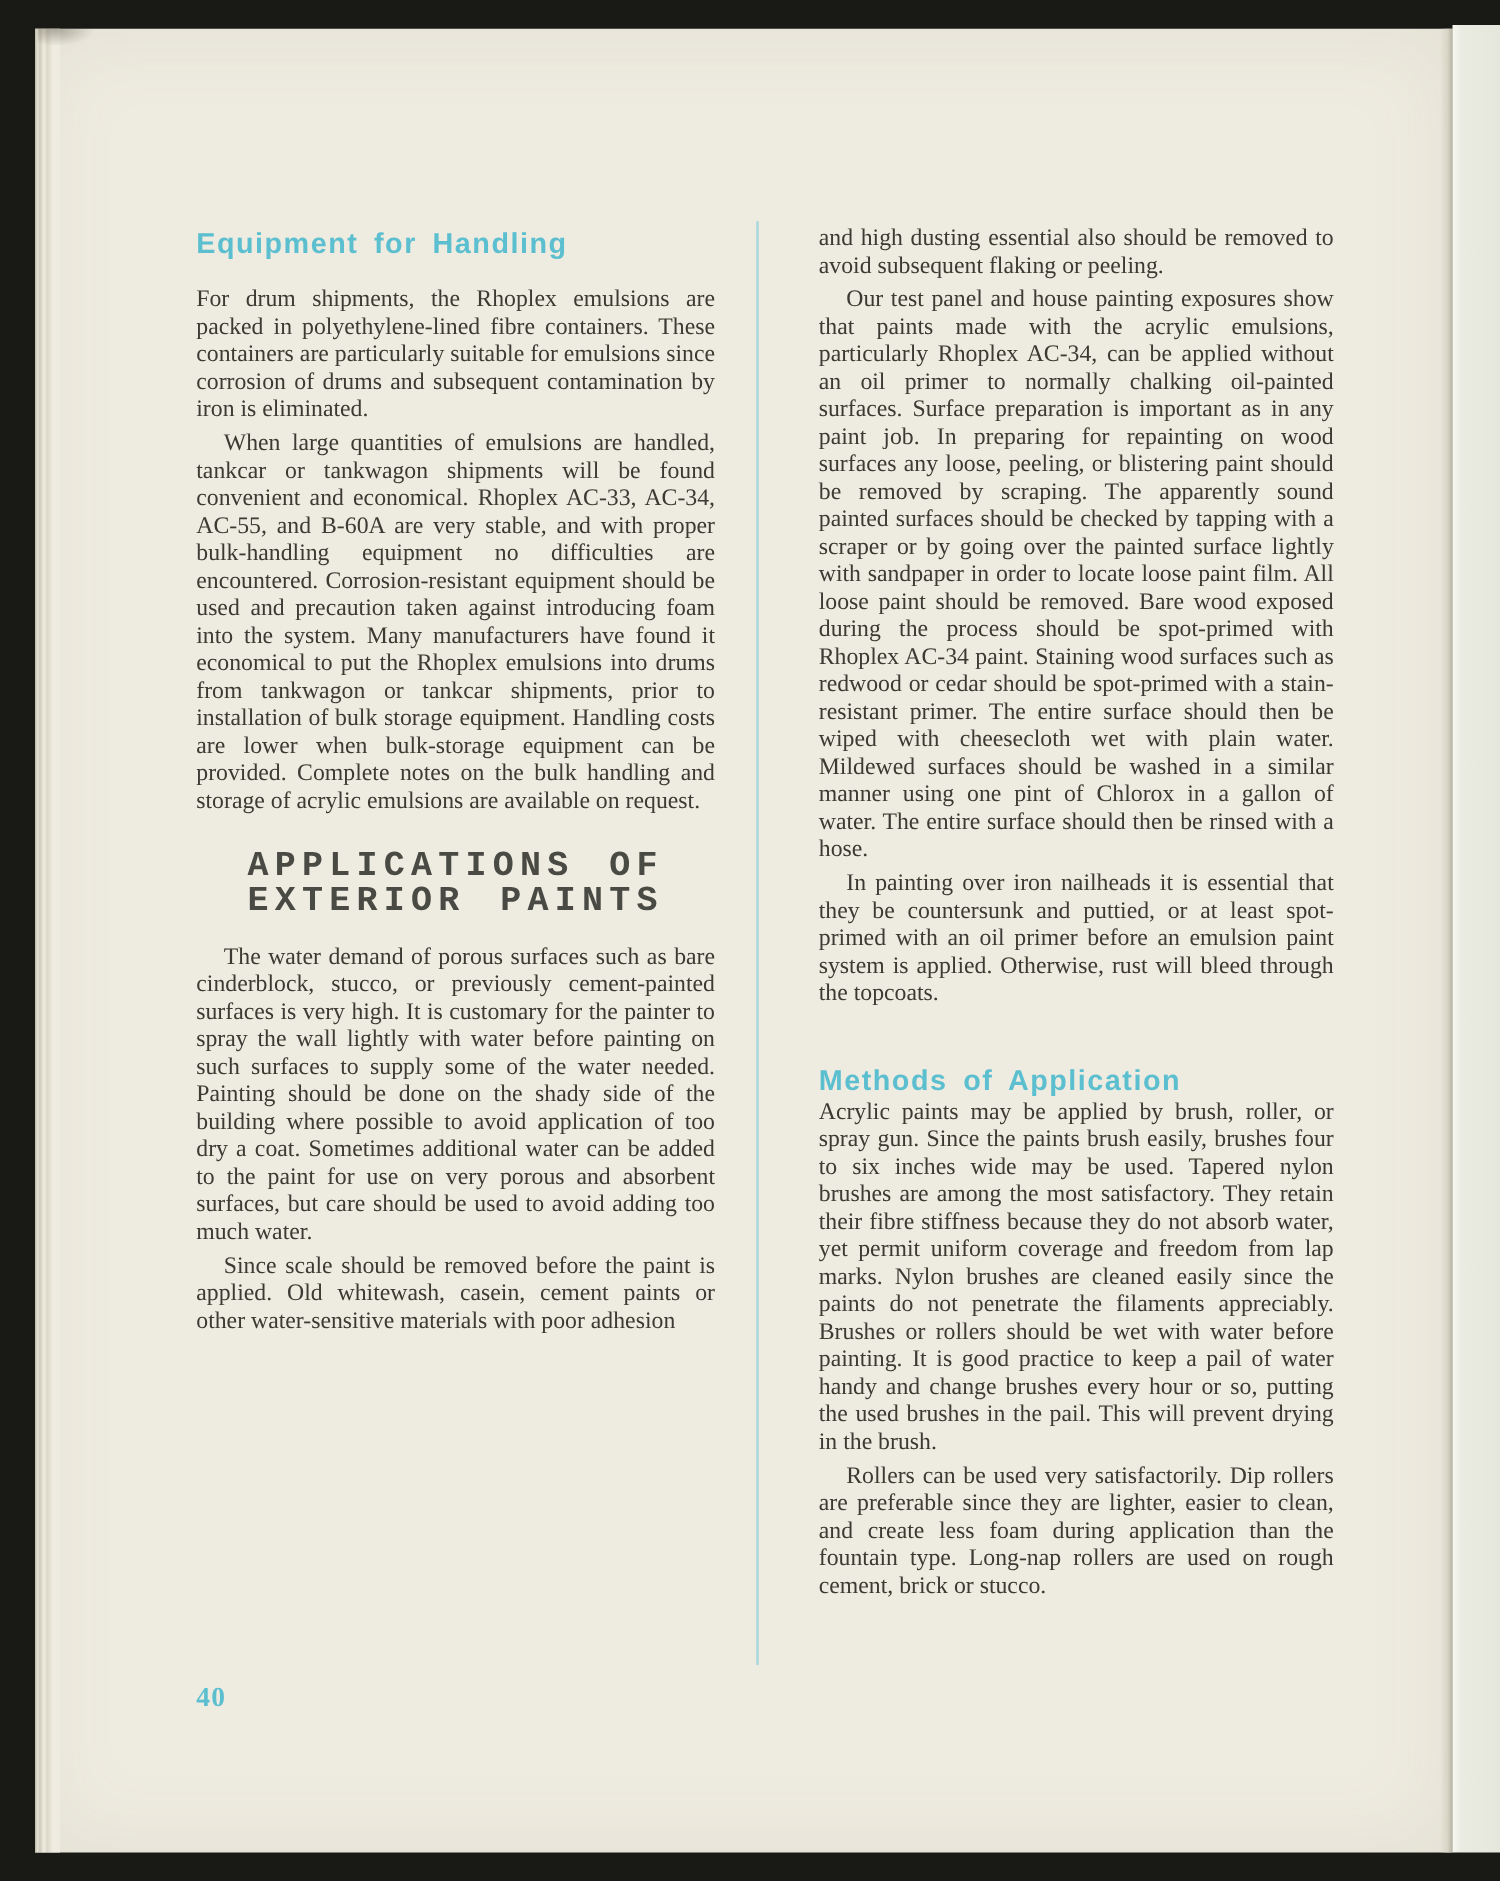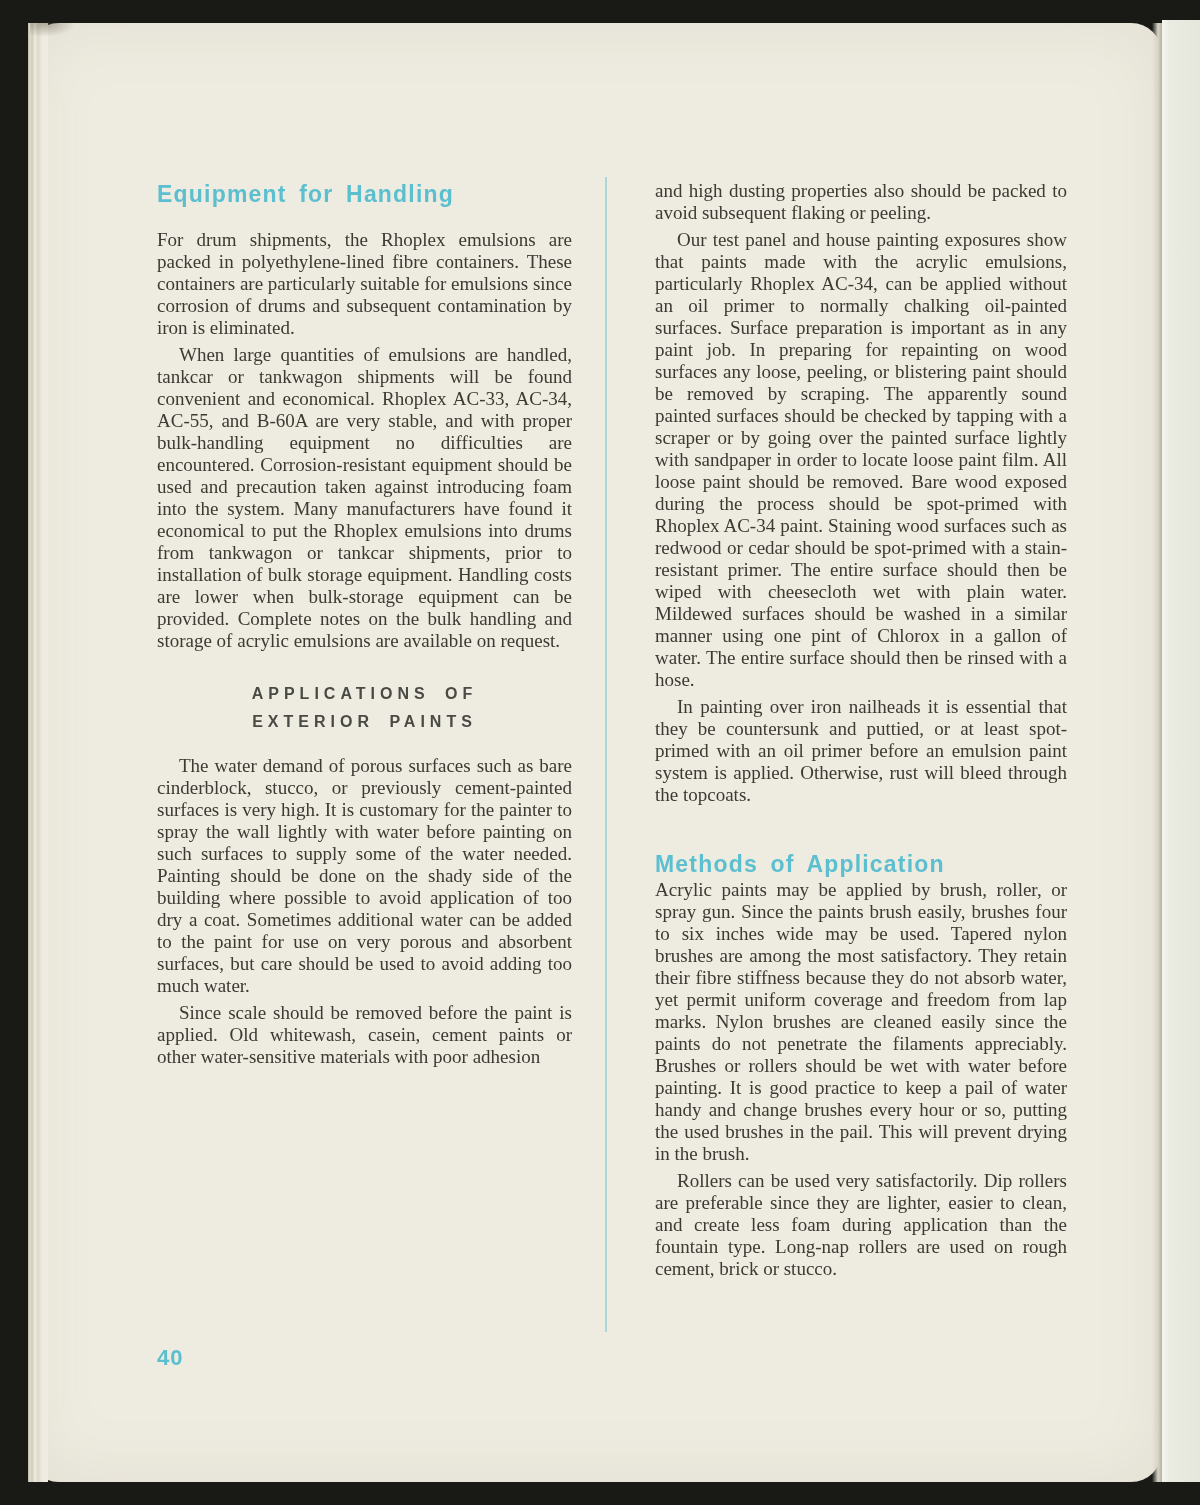--- a/index.html
+++ b/index.html
@@ -8,21 +8,20 @@
     background:#191916;
     font-family:"Liberation Serif", serif;
   }
   .scene { position:absolute; inset:0; }
 
   
   .sheet {
     position:absolute; left:28px; top:23px; width:1134px; height:1459px;
     background:#eeebe0;
     box-shadow: inset 0 0 70px rgba(125,118,95,0.10);
-    border-radius: 31px;
   }
   
   .spine {
     position:absolute; left:0; top:0; width:20px; height:100%;
     background:linear-gradient(90deg,
       #bdb9a9 0px, #e3e0d1 2px, #cfcbbc 4px, #efecdf 7px,
       #dcd8c9 10px, #eeebe0 14px, #eeebe0 20px);
   }
   .corner-smudge {
     position:absolute; left:2px; top:0px; width:46px; height:14px;
@@ -59,30 +58,30 @@
   h2.accent {
     font-family:"Liberation Sans", sans-serif; font-weight:bold;
     color:#5cbfd0; font-size:23px; line-height:29px;
     letter-spacing:1.2px; word-spacing:5px;
     margin:0 0 20px 0; text-align:left;
   }
   h2.accent span { display:block; }
   h2.methods { margin-top:44px; margin-bottom:0; }
 
   h3.section {
-    font-family:Liberation Sans, sans-serif; font-weight:bold;
-    color:#4a4a45; font-size:16px; line-height:28px;
+    font-family:Liberation Mono, monospace; font-weight:bold;
+    color:#4a4a45; font-size:28px; line-height:28px;
     letter-spacing:5px; word-spacing:6px;
     text-align:center; margin:28px 0 19px 0;
   }
   h3.section span { display:block; }
 
   .pagenum {
     position:absolute; left:129px; top:1322px;
-    font-family:Liberation Sans, sans-serif; font-weight:bold;
+    font-family:Liberation Serif, serif; font-weight:bold;
     font-size:22px; letter-spacing:1px; color:#5cbfd0;
   }
 </style>
 </head>
 <body>
 
 <div class="scene">
 
   <div class="sheet">
     <div class="spine"></div>
@@ -99,21 +98,21 @@
         <span>APPLICATIONS OF</span>
         <span>EXTERIOR PAINTS</span>
       </h3>
       <p class="indent">The water demand of porous surfaces such as bare cinderblock, stucco, or previously cement-painted surfaces is very high. It is customary for the painter to spray the wall lightly with water before painting on such surfaces to supply some of the water needed. Painting should be done on the shady side of the building where possible to avoid application of too dry a coat. Sometimes additional water can be added to the paint for use on very porous and absorbent surfaces, but care should be used to avoid adding too much water.</p>
       <p class="indent">Since scale should be removed before the paint is applied. Old whitewash, casein, cement paints or other water-sensitive materials with poor adhesion</p>
     </div>
 
     <div class="divider"></div>
 
     <div class="col col-right">
-      <p>and high dusting properties also should be packed to avoid subsequent flaking or peeling.</p>
+      <p>and high dusting essential also should be removed to avoid subsequent flaking or peeling.</p>
       <p class="indent">Our test panel and house painting exposures show that paints made with the acrylic emulsions, particularly Rhoplex AC-34, can be applied without an oil primer to normally chalking oil-painted surfaces. Surface preparation is important as in any paint job. In preparing for repainting on wood surfaces any loose, peeling, or blistering paint should be removed by scraping. The apparently sound painted surfaces should be checked by tapping with a scraper or by going over the painted surface lightly with sandpaper in order to locate loose paint film. All loose paint should be removed. Bare wood exposed during the process should be spot-primed with Rhoplex AC-34 paint. Staining wood surfaces such as redwood or cedar should be spot-primed with a stain-resistant primer. The entire surface should then be wiped with cheesecloth wet with plain water. Mildewed surfaces should be washed in a similar manner using one pint of Chlorox in a gallon of water. The entire surface should then be rinsed with a hose.</p>
       <p class="indent">In painting over iron nailheads it is essential that they be countersunk and puttied, or at least spot-primed with an oil primer before an emulsion paint system is applied. Otherwise, rust will bleed through the topcoats.</p>
 
       <h2 class="accent methods">Methods of Application</h2>
       <p>Acrylic paints may be applied by brush, roller, or spray gun. Since the paints brush easily, brushes four to six inches wide may be used. Tapered nylon brushes are among the most satisfactory. They retain their fibre stiffness because they do not absorb water, yet permit uniform coverage and freedom from lap marks. Nylon brushes are cleaned easily since the paints do not penetrate the filaments appreciably. Brushes or rollers should be wet with water before painting. It is good practice to keep a pail of water handy and change brushes every hour or so, putting the used brushes in the pail. This will prevent drying in the brush.</p>
       <p class="indent">Rollers can be used very satisfactorily. Dip rollers are preferable since they are lighter, easier to clean, and create less foam during application than the fountain type. Long-nap rollers are used on rough cement, brick or stucco.</p>
     </div>
 
     <div class="pagenum">40</div>
 

